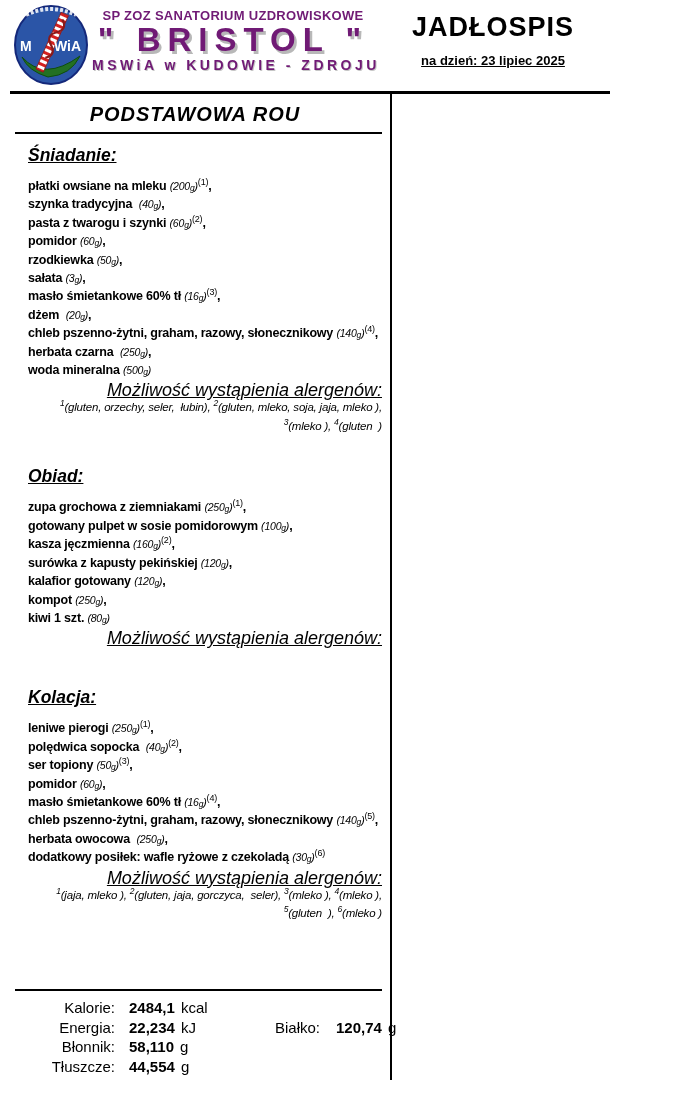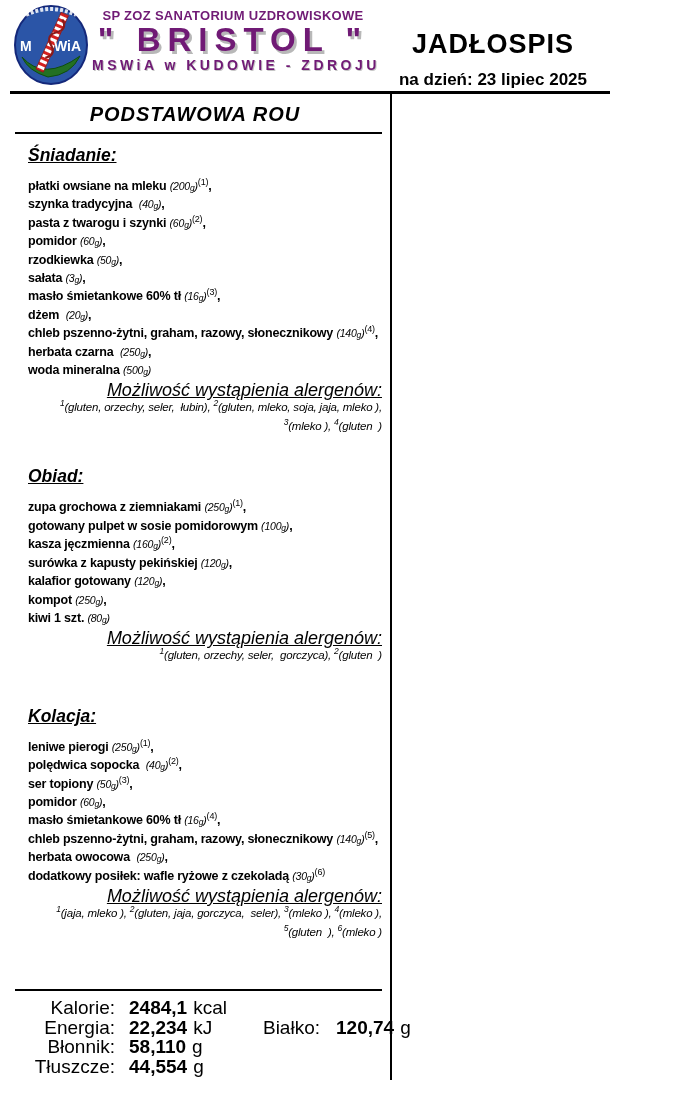--- a/index.html
+++ b/index.html
@@ -7,23 +7,23 @@
         font-family:"Liberation Sans","DejaVu Sans",sans-serif;color:#000;}
   
   .header{position:relative;height:91px;}
   .logo{position:absolute;left:14px;top:5px;width:74px;height:80px;}
   .org{position:absolute;left:92px;top:8px;width:282px;text-align:center;color:#701a75;}
   .org-line1{font-size:13px;font-weight:bold;letter-spacing:.3px;white-space:nowrap;}
   .org-name{font-size:33px;font-weight:bold;letter-spacing:7px;line-height:1.02;
             text-shadow:2.5px 2.5px 0 #b8b8b8;white-space:nowrap;}
   .org-line3{font-size:14px;font-weight:bold;letter-spacing:3.5px;white-space:nowrap;
              text-shadow:1px 1px 0 #c6c6c6;}
-  .doc-head{position:absolute;left:378px;top:12px;width:230px;text-align:center;margin-top:17px;}
+  .doc-head{position:absolute;left:378px;top:12px;width:230px;text-align:center;}
   .doc-title{font-size:27px;font-weight:bold;letter-spacing:1px;}
-  .doc-date{font-size:17px;font-weight:bold;margin-top:10px;white-space:nowrap;}
+  .doc-date{font-size:13px;font-weight:bold;margin-top:10px;white-space:nowrap;text-decoration:underline;}
   .thick-rule{margin-left:10px;width:600px;height:3px;background:#000;}
   
   .body-wrap{display:flex;}
   .left-col{width:392px;box-sizing:border-box;border-right:2px solid #000;height:986px;
             display:flex;flex-direction:column;}
   .right-col{flex:1;}
   .diet-title{font-style:italic;font-weight:bold;font-size:20px;text-align:center;
               letter-spacing:1px;padding:9px 0 6px;}
   .title-rule{border:0;border-top:2px solid #000;margin:0 8px 0 15px;}
   
@@ -39,21 +39,21 @@
   .isup{font-size:9px;font-weight:normal;position:relative;top:-5px;}
   .isep{font-size:12.5px;}
   .allergen-head{font-style:italic;text-decoration:underline;text-align:right;
                  font-size:18px;margin-top:1px;line-height:18px;}
   .allergen-line{font-style:italic;text-align:right;font-size:11.5px;letter-spacing:-.2px;
                  line-height:17.5px;white-space:pre;}
   .asup{font-size:8.5px;position:relative;top:-5px;}
   
   .nutrition{margin-top:auto;margin-left:15px;margin-right:8px;border-top:2px solid #000;
              padding-top:7px;padding-bottom:4px;}
-  .nrow{position:relative;font-size:19px;line-height:19.5px;white-space:nowrap;}
+  .nrow{position:relative;font-size:15px;line-height:19.5px;white-space:nowrap;}
   .nlabel{display:inline-block;width:100px;text-align:right;margin-right:14px;}
   .nvalue{font-weight:bold;}
   .nunit{margin-left:6px;}
   .nextra{position:absolute;left:230px;top:0;}
   .nextra .nlabel{width:75px;margin-right:16px;}
 </style>
 </head>
 <body>
 
 <div class="page">
@@ -120,21 +120,20 @@
             <div class="items">
               <div class="item"><span class="iname">zupa grochowa z ziemniakami </span><span class="iweight">(250<span class="gsub">g</span>)</span><span class="isup">(1)</span><span class="isep">,</span></div>
               <div class="item"><span class="iname">gotowany pulpet w sosie pomidorowym </span><span class="iweight">(100<span class="gsub">g</span>)</span><span class="isep">,</span></div>
               <div class="item"><span class="iname">kasza jęczmienna </span><span class="iweight">(160<span class="gsub">g</span>)</span><span class="isup">(2)</span><span class="isep">,</span></div>
               <div class="item"><span class="iname">surówka z kapusty pekińskiej </span><span class="iweight">(120<span class="gsub">g</span>)</span><span class="isep">,</span></div>
               <div class="item"><span class="iname">kalafior gotowany </span><span class="iweight">(120<span class="gsub">g</span>)</span><span class="isep">,</span></div>
               <div class="item"><span class="iname">kompot </span><span class="iweight">(250<span class="gsub">g</span>)</span><span class="isep">,</span></div>
               <div class="item"><span class="iname">kiwi 1 szt. </span><span class="iweight">(80<span class="gsub">g</span>)</span></div>
             </div>
             <div class="allergen-head">Możliwość wystąpienia alergenów:</div>
-            <div class="allergen-line"><span class="asup">1</span><span class="atext">(gluten, orzechy, seler,  gorczyca), </span><span class="asup">2</span><span class="atext">(gluten  )</span></div>
           </section>
           <section class="meal-section">
             <div class="meal-title">Kolacja:</div>
             <div class="items">
               <div class="item"><span class="iname">leniwe pierogi </span><span class="iweight">(250<span class="gsub">g</span>)</span><span class="isup">(1)</span><span class="isep">,</span></div>
               <div class="item"><span class="iname">polędwica sopocka  </span><span class="iweight">(40<span class="gsub">g</span>)</span><span class="isup">(2)</span><span class="isep">,</span></div>
               <div class="item"><span class="iname">ser topiony </span><span class="iweight">(50<span class="gsub">g</span>)</span><span class="isup">(3)</span><span class="isep">,</span></div>
               <div class="item"><span class="iname">pomidor </span><span class="iweight">(60<span class="gsub">g</span>)</span><span class="isep">,</span></div>
               <div class="item"><span class="iname">masło śmietankowe 60% tł </span><span class="iweight">(16<span class="gsub">g</span>)</span><span class="isup">(4)</span><span class="isep">,</span></div>
               <div class="item"><span class="iname">chleb pszenno-żytni, graham, razowy, słonecznikowy </span><span class="iweight">(140<span class="gsub">g</span>)</span><span class="isup">(5)</span><span class="isep">,</span></div>

